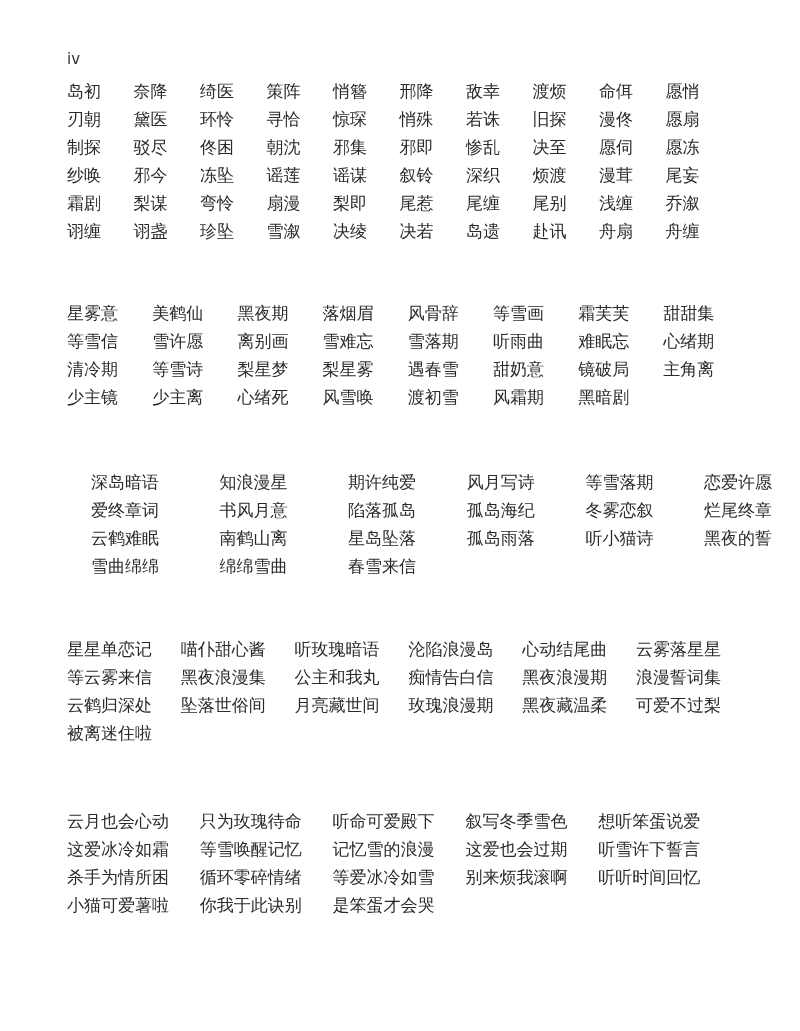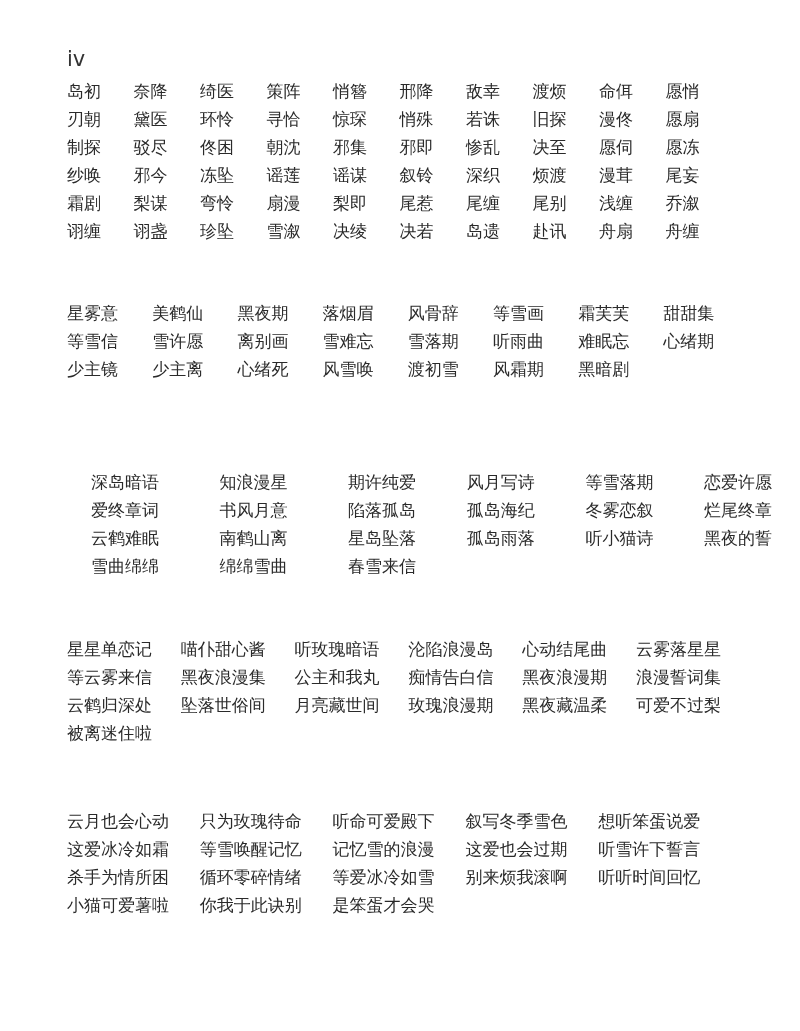--- a/index.html
+++ b/index.html
@@ -3,21 +3,21 @@
   <meta charset="utf-8">
   <style>
     html, body { margin: 0; padding: 0; background: #ffffff; }
     body {
       width: 800px; height: 1031px; position: relative; overflow: hidden;
       font-family: "DejaVu Sans", "Liberation Sans", sans-serif;
       color: #2a2a2a;
     }
     .page-label {
       position: absolute; left: 67px; top: 49px;
-      font-size: 21px; line-height: 20px; color: #333;
+      font-size: 15px; line-height: 20px; color: #333;
     }
     .section { position: absolute; left: 67px; }
     .row { display: flex; height: 28px; align-items: center; }
     .cell {
       font-size: 17px; line-height: 20px; white-space: nowrap;
       flex: 0 0 auto; color: #2a2a2a;
     }
     #s1 { top: 77px; }
     #s1 .cell { width: 66.5px; }
     #s2 { top: 299px; }
@@ -125,20 +125,30 @@
     <span class="cell">等雪信</span>
     <span class="cell">雪许愿</span>
     <span class="cell">离别画</span>
     <span class="cell">雪难忘</span>
     <span class="cell">雪落期</span>
     <span class="cell">听雨曲</span>
     <span class="cell">难眠忘</span>
     <span class="cell">心绪期</span>
   </div>
   <div class="row">
+    <span class="cell">清冷期</span>
+    <span class="cell">等雪诗</span>
+    <span class="cell">梨星梦</span>
+    <span class="cell">梨星雾</span>
+    <span class="cell">遇春雪</span>
+    <span class="cell">甜奶意</span>
+    <span class="cell">镜破局</span>
+    <span class="cell">主角离</span>
+  </div>
+  <div class="row">
     <span class="cell">少主镜</span>
     <span class="cell">少主离</span>
     <span class="cell">心绪死</span>
     <span class="cell">风雪唤</span>
     <span class="cell">渡初雪</span>
     <span class="cell">风霜期</span>
     <span class="cell">黑暗剧</span>
   </div>
 </div>
 

